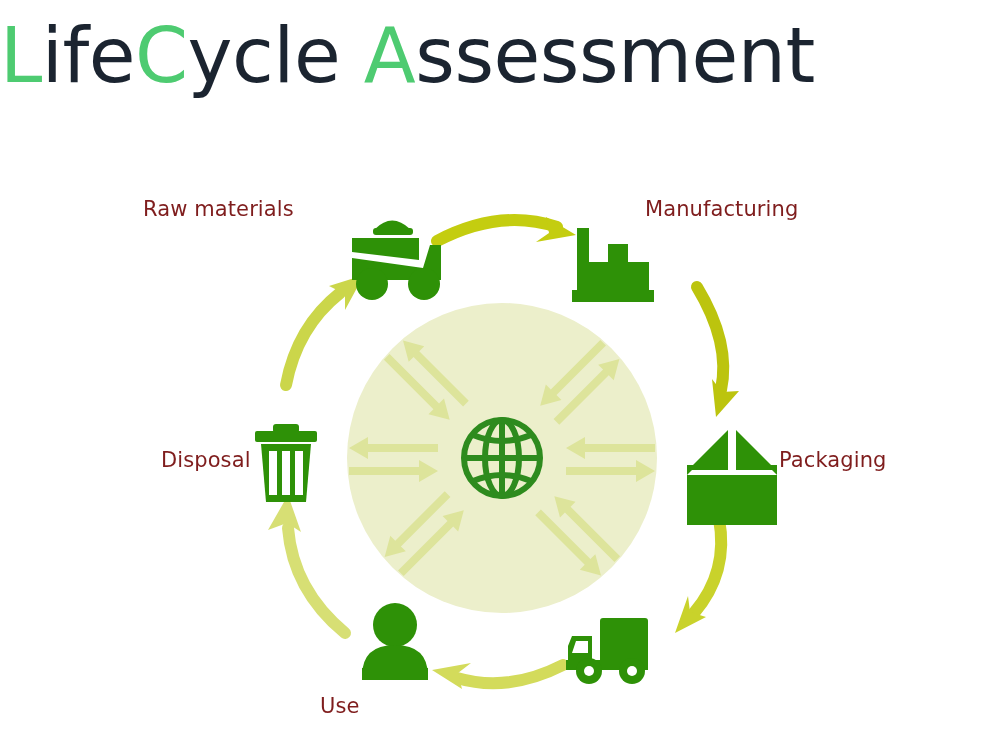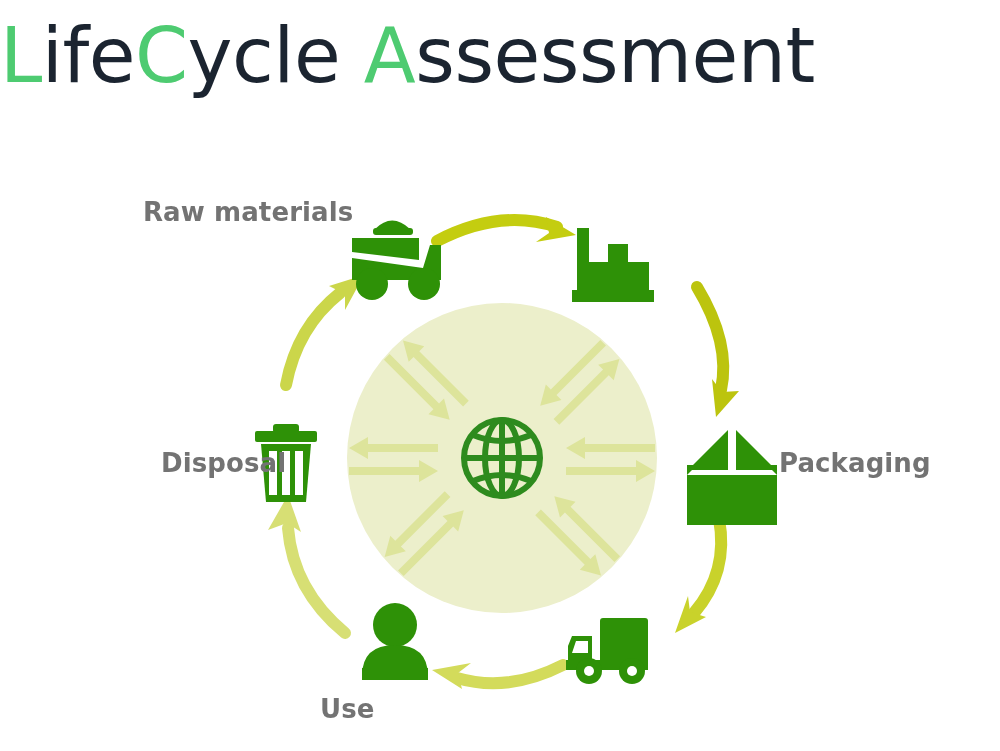--- a/index.html
+++ b/index.html
@@ -45,23 +45,23 @@
     left: 0;
     top: 0;
     width: 1000px;
     height: 611px;
   }
 
   
   .stage-label {
     position: absolute;
     font-family: "DejaVu Sans", sans-serif;
-    font-size: 26px;
-    font-weight: 700;
-    color: #737373;
+    font-size: 21px;
+    font-weight: 400;
+    color: #7f1d1d;
     white-space: nowrap;
     letter-spacing: 0.1px;
   }
   .lbl-raw   { left: 143px; top: 57px; }
   .lbl-manu  { left: 645px; top: 57px; }
   .lbl-pack  { left: 779px; top: 308px; }
   .lbl-dist  { left: 651px; top: 554px; }
   .lbl-use   { left: 320px; top: 554px; }
   .lbl-disp  { left: 113px; top: 308px; margin-left: 48px; }
 </style>
@@ -215,17 +215,18 @@
       <path d="M 261 304 L 311 304 L 306 362 L 266 362 Z"></path>
 
       <rect x="269" y="311" width="8" height="44" fill="#ffffff"></rect>
       <rect x="282" y="311" width="8" height="44" fill="#ffffff"></rect>
       <rect x="295" y="311" width="8" height="44" fill="#ffffff"></rect>
     </g>
 
   </svg>
 
   <div class="stage-label lbl-raw">Raw materials</div>
+  <div class="stage-label lbl-manu">Manufacturing</div>
   <div class="stage-label lbl-pack">Packaging</div>
   <div class="stage-label lbl-use">Use</div>
   <div class="stage-label lbl-disp">Disposal</div>
 
 </div>
 
 </body></html>

